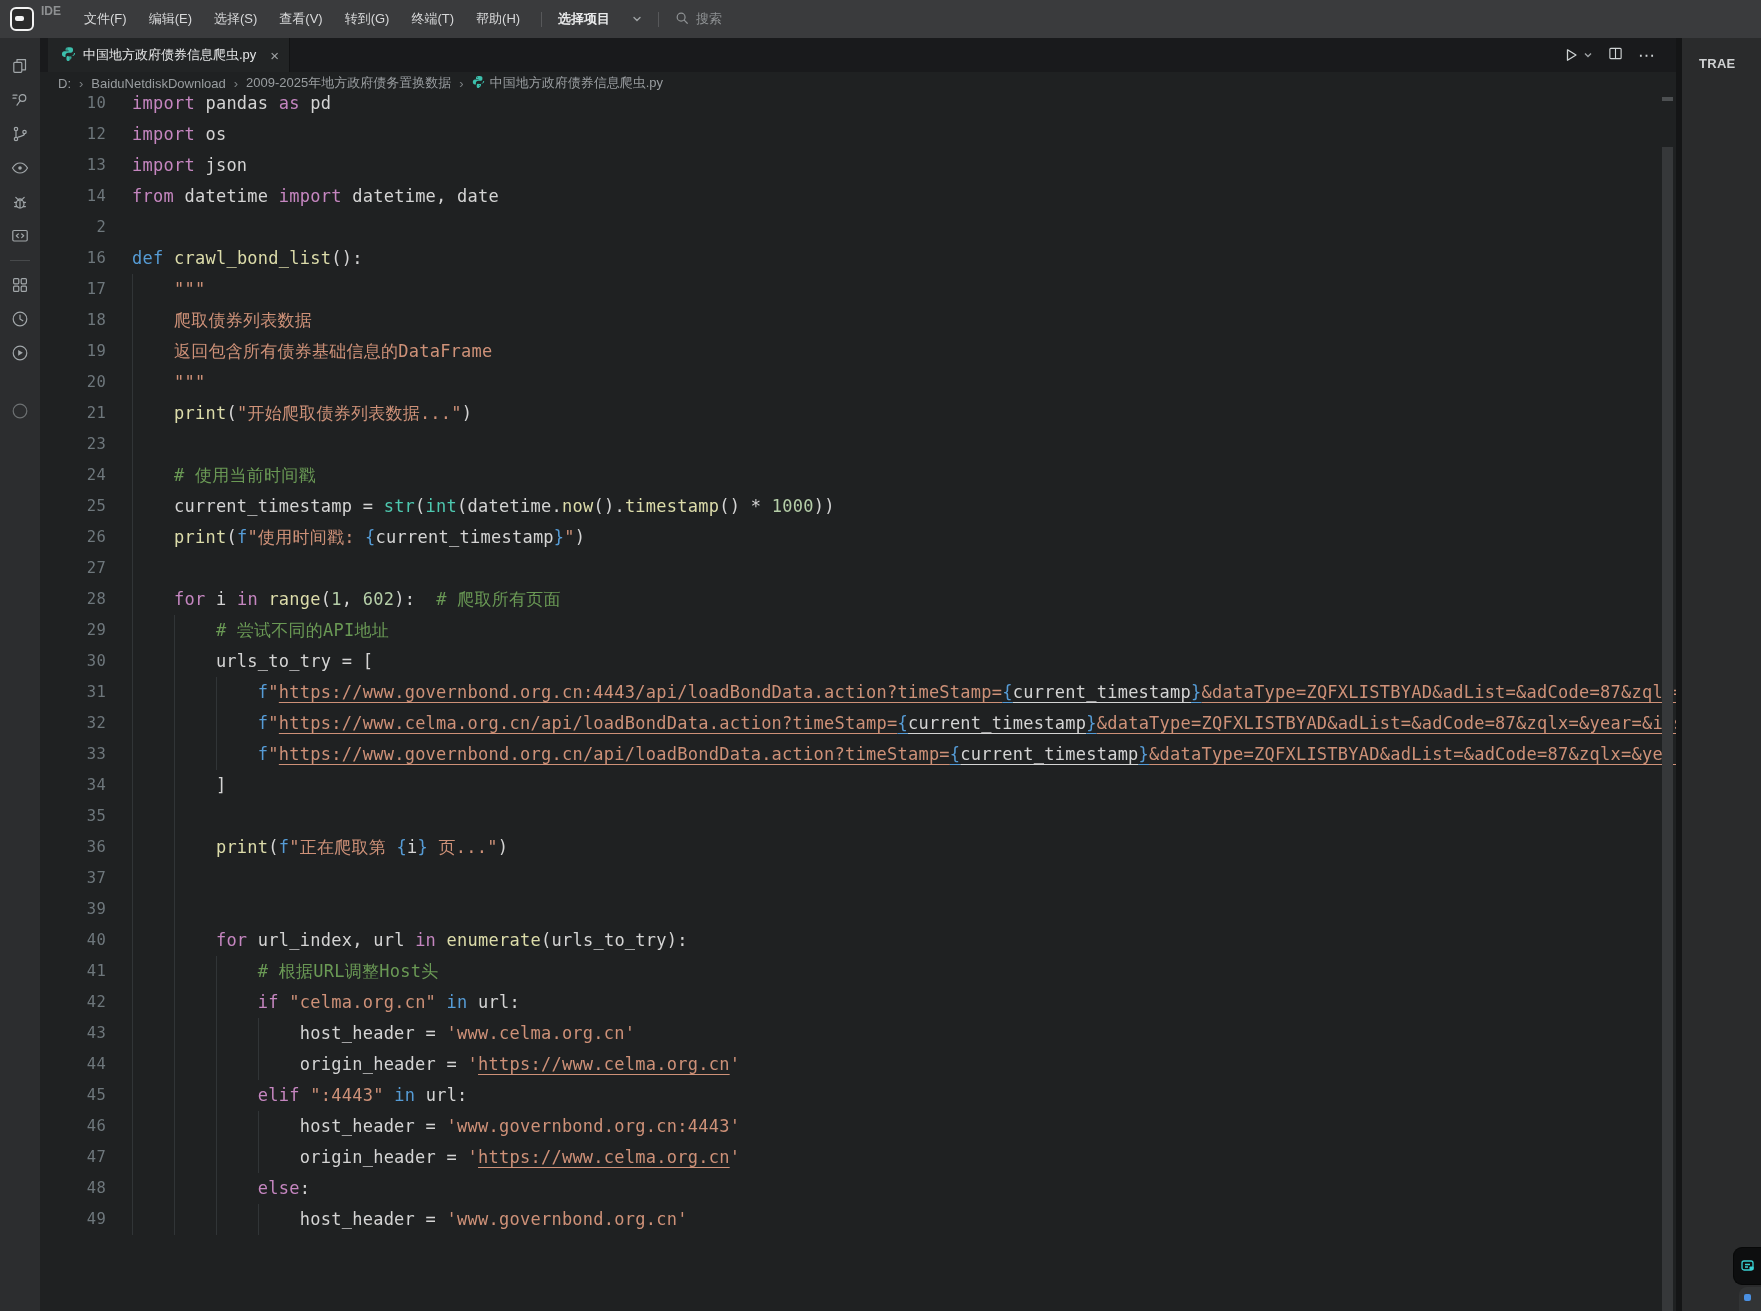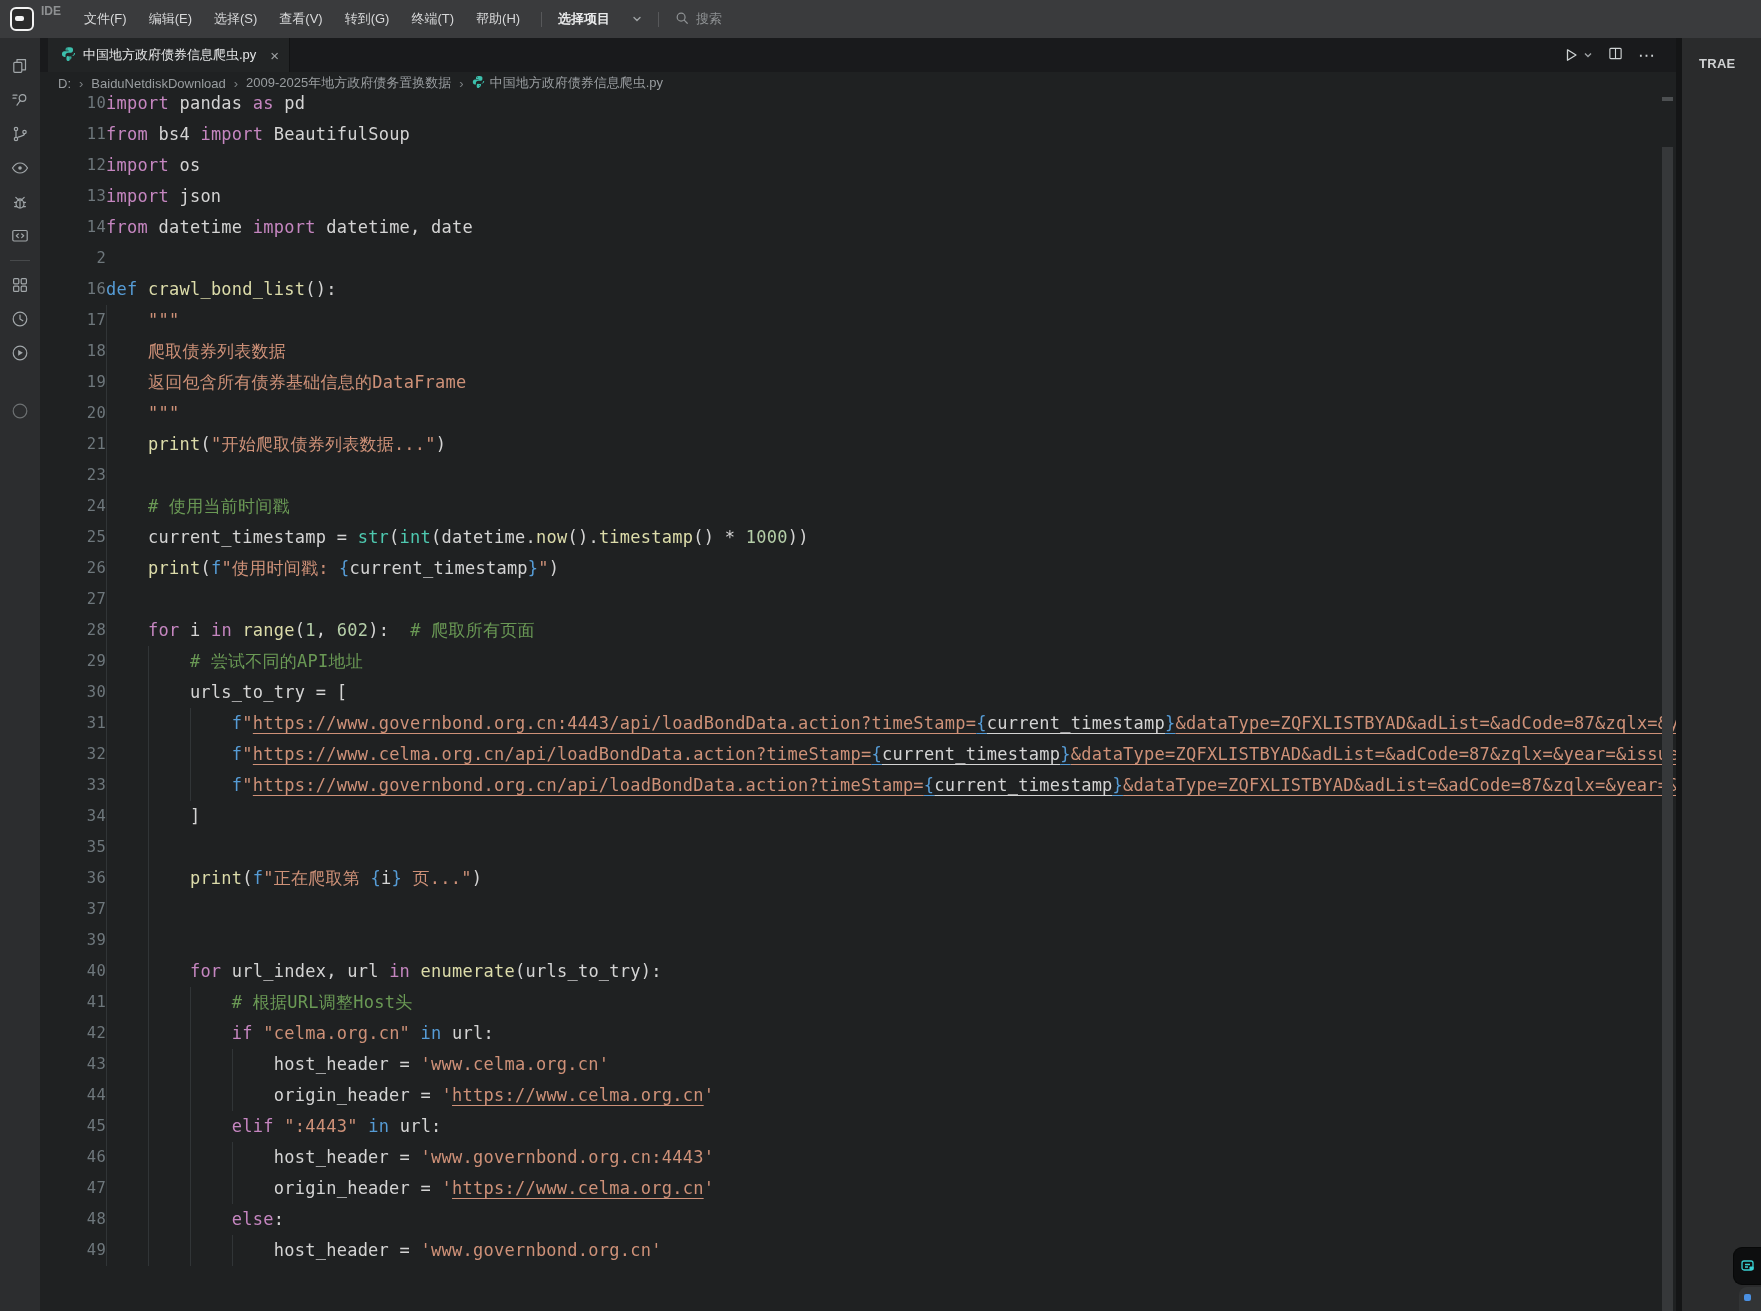--- a/index.html
+++ b/index.html
@@ -31,21 +31,21 @@
   .more-dots{color:#cfd3d4;font-size:17px;letter-spacing:1px;line-height:1}
   .breadcrumb{position:absolute;top:34px;left:0;right:0;height:22px;background:#1f2122;z-index:2;
               display:flex;align-items:center;padding-left:18px;gap:8px;color:#999da0;font-size:13px;white-space:nowrap}
   .bc-sep{color:#7c8083;font-size:13px}
   .bc-item{display:flex;align-items:center;gap:5px}
   
   .code{position:absolute;top:50px;left:0;right:0;bottom:0;overflow:hidden;
         font-family:"DejaVu Sans Mono",monospace;font-size:17px;letter-spacing:0.25px;z-index:1}
   .cl{height:31px;line-height:31px;white-space:pre;display:flex}
   .ln{width:66px;text-align:right;color:var(--c-ln,#6e777c);font-size:15.5px;flex:none}
-  .lc{position:relative;flex:none}
+  .lc{margin-left:26px;position:relative;flex:none}
   .guide{position:absolute;top:0;bottom:0;width:1px;background:var(--c-guide,#313537)}
   .k-p{color:var(--c-p)} .k-b{color:var(--c-b)} .k-y{color:var(--c-y)} .k-t{color:var(--c-t)}
   .k-s{color:var(--c-s)} .k-c{color:var(--c-c)} .k-n{color:var(--c-n)} .k-w{color:var(--c-w)}
   .u{text-decoration:underline;text-underline-offset:4px;text-decoration-thickness:1px}
   .scroll-dash{position:absolute;top:59px;right:3px;width:11px;height:4px;background:#4c4f51;z-index:4}
   .scroll-thumb{position:absolute;top:109px;right:3px;width:11px;bottom:0;background:#36383a;z-index:4}
   
   .right-panel{width:79px;background:#2a2b2c;margin-left:6px;position:relative;flex:none}
   .rp-title{color:#cfd1d2;font-size:13px;font-weight:bold;padding:18px 0 0 17px;letter-spacing:.3px}
   .chat-fab{position:absolute;right:0;bottom:26px;width:27px;height:36px;background:#0d0e0f;
@@ -203,21 +203,20 @@
           <span><svg width="13" height="13" viewBox="0 0 16 16">
               <path fill="#3cc0ad" d="M7.9 1.2c-1.9 0-3 .9-3 2.3v1.4h3.2v.6H3.6C2 5.5 1 6.8 1 8.6s1 3 2.6 3h1.2V9.8c0-1.4 1.2-2.6 2.8-2.6h3c1.3 0 2.2-1 2.2-2.3V3.5c0-1.4-1.2-2.3-3-2.3H7.9zM6.4 2.6a.6.6 0 1 1 0 1.2.6.6 0 0 1 0-1.2z"></path>
               <path fill="#3cc0ad" d="M8.1 14.8c1.9 0 3-.9 3-2.3v-1.4H7.9v-.6h4.5c1.6 0 2.6-1.3 2.6-3.1h-1.2v.4c0 1.4-1.2 2.6-2.8 2.6h-3c-1.3 0-2.2 1-2.2 2.3v1.4c0 1.4 1.2 2.3 3 2.3h1.3zM9.6 13.4a.6.6 0 1 1 0-1.2.6.6 0 0 1 0 1.2z"></path>
             </svg></span>
           <span>中国地方政府债券信息爬虫.py</span>
         </span>
       </div>
 
     <div class="code" id="code-lines">
         <div class="cl"><span class="ln">10</span><span class="lc"><span class="k-p">import</span><span class="k-w"> pandas </span><span class="k-p">as</span><span class="k-w"> pd</span></span></div>
-        <div class="cl"><span class="ln">11</span><span class="lc"><span class="k-p">from</span><span class="k-w"> bs4 </span><span class="k-p">import</span><span class="k-w"> BeautifulSoup</span></span></div>
         <div class="cl"><span class="ln">12</span><span class="lc"><span class="k-p">import</span><span class="k-w"> os</span></span></div>
         <div class="cl"><span class="ln">13</span><span class="lc"><span class="k-p">import</span><span class="k-w"> json</span></span></div>
         <div class="cl"><span class="ln">14</span><span class="lc"><span class="k-p">from</span><span class="k-w"> datetime </span><span class="k-p">import</span><span class="k-w"> datetime, date</span></span></div>
         <div class="cl"><span class="ln">2</span><span class="lc"></span></div>
         <div class="cl"><span class="ln">16</span><span class="lc"><span class="k-b">def</span><span class="k-w"> </span><span class="k-y">crawl_bond_list</span><span class="k-w">():</span></span></div>
         <div class="cl"><span class="ln">17</span><span class="lc"><span class="guide" style="left: 0px;"></span><span class="k-s">    """</span></span></div>
         <div class="cl"><span class="ln">18</span><span class="lc"><span class="guide" style="left: 0px;"></span><span class="k-s">    爬取债券列表数据</span></span></div>
         <div class="cl"><span class="ln">19</span><span class="lc"><span class="guide" style="left: 0px;"></span><span class="k-s">    返回包含所有债券基础信息的DataFrame</span></span></div>
         <div class="cl"><span class="ln">20</span><span class="lc"><span class="guide" style="left: 0px;"></span><span class="k-s">    """</span></span></div>
         <div class="cl"><span class="ln">21</span><span class="lc"><span class="guide" style="left: 0px;"></span><span class="k-w">    </span><span class="k-y">print</span><span class="k-w">(</span><span class="k-s">"开始爬取债券列表数据..."</span><span class="k-w">)</span></span></div>

